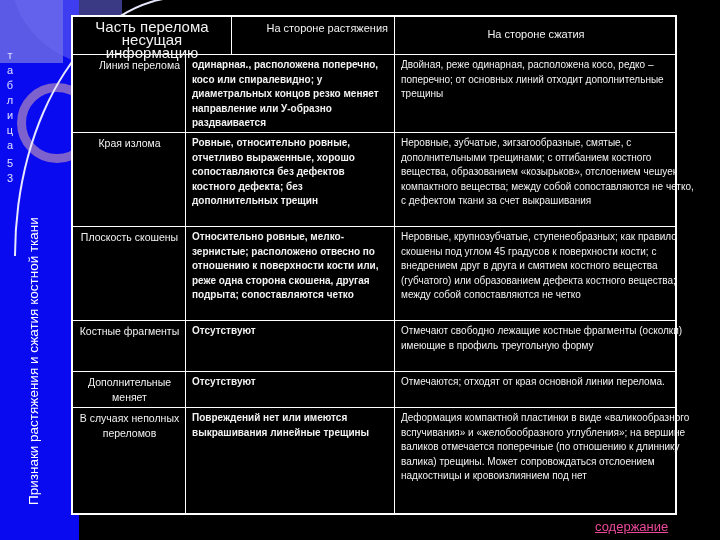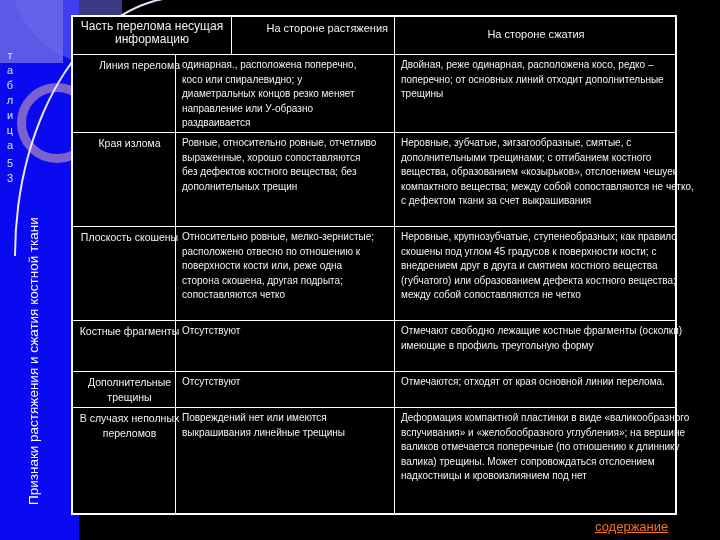--- a/index.html
+++ b/index.html
@@ -37,27 +37,27 @@
     width:340px;
   }
   .table-wrap {
     position:absolute; left:71px; top:15px; width:606px; height:500px;
     border:2px solid #fff; box-sizing:border-box; background:#000;
   }
   .row { position:absolute; left:0; right:0; border-bottom:1px solid #fff; box-sizing:border-box; }
   .cell { position:absolute; top:0; bottom:0; box-sizing:border-box; font-size:10px; line-height:14.5px; padding:3px 6px; color:#f2f2f2; }
   .cell.b { border-left:1px solid #fff; }
   .c1 { left:0; width:113px; text-align:center; font-size:10.5px; }
-  .c2 { left:102px; width:208px; }
+  .c2 { left:112px; width:208px;font-weight:bold; }
   .c3 { left:321px; width:312px; }
-  .hdr .h1 { left:0; width:158px; text-align:center; font-size:12px; line-height:13px; padding-top:3px; }
+  .hdr .h1 { left:0; width:158px; text-align:center; font-size:15px; line-height:13px; padding-top:3px; }
   .hdr .h2 { left:158px; width:163px; text-align:right; font-size:11px; padding-top:4px; }
   .hdr .h3 { left:321px; width:283px; text-align:center; font-size:11px; padding-top:10px; }
   .toc-link {
-    position:absolute; left:595px; top:519px; font-size:13px; color:#f97316;
+    position:absolute; left:595px; top:519px; font-size:13px; color:#ec4899;
     text-decoration:underline; cursor:pointer;
   }
 </style>
 </head>
 <body>
 
 <div class="blue-strip"></div>
 <div class="deco-square"></div>
 <div class="deco-lens"></div>
 <div class="deco-ring"></div>
@@ -86,38 +86,38 @@
   </div>
 
   <div class="row" style="top:38px;height:78px;">
     <div class="cell c1" style="text-align:right">Линия перелома</div>
     <div class="cell c2 b">одинарная., расположена поперечно, косо или спиралевидно; у диаметральных концов резко меняет направление или У-образно раздваивается</div>
     <div class="cell c3 b">Двойная, реже одинарная, расположена косо, редко – поперечно; от основных линий отходит дополнительные трещины</div>
   </div>
 
   <div class="row" style="top:116px;height:94px;">
     <div class="cell c1">Края излома</div>
-    <div class="cell c2 b">Ровные, относительно ровные, отчетливо выраженные, хорошо сопоставляются без дефектов костного вещества; без дополнительных трещин</div>
+    <div class="cell c2 b">Ровные, относительно ровные, отчетливо выраженные, хорошо сопоставляются без дефектов костного дефекта; без дополнительных трещин</div>
     <div class="cell c3 b">Неровные, зубчатые, зигзагообразные, смятые, с дополнительными трещинами; с отгибанием костного вещества, образованием «козырьков», отслоением чешуек компактного вещества; между собой сопоставляются не четко, с дефектом ткани за счет выкрашивания</div>
   </div>
 
   <div class="row" style="top:210px;height:94px;">
     <div class="cell c1">Плоскость скошены</div>
     <div class="cell c2 b">Относительно ровные, мелко-зернистые; расположено отвесно по отношению к поверхности кости или, реже одна сторона скошена, другая подрыта; сопоставляются четко</div>
     <div class="cell c3 b">Неровные, крупнозубчатые, ступенеобразных; как правило скошены под углом 45 градусов к поверхности кости; с внедрением друг в друга и смятием костного вещества (губчатого) или образованием дефекта костного вещества; между собой сопоставляются не четко</div>
   </div>
 
   <div class="row" style="top:304px;height:51px;">
     <div class="cell c1">Костные фрагменты</div>
     <div class="cell c2 b">Отсутствуют</div>
     <div class="cell c3 b">Отмечают свободно лежащие костные фрагменты (осколки) имеющие в профиль треугольную форму</div>
   </div>
 
   <div class="row" style="top:355px;height:36px;">
-    <div class="cell c1" style="padding:3px 2px">Дополнительные трещины</div>
+    <div class="cell c1" style="padding:3px 2px">Дополнительные меняет</div>
     <div class="cell c2 b">Отсутствуют</div>
     <div class="cell c3 b">Отмечаются; отходят от края основной линии перелома.</div>
   </div>
 
   <div class="row" style="top:391px;height:105px;border-bottom:none;">
     <div class="cell c1">В случаях неполных переломов</div>
     <div class="cell c2 b">Повреждений нет или имеются выкрашивания линейные трещины</div>
     <div class="cell c3 b">Деформация компактной пластинки в виде «валикообразного вспучивания» и «желобообразного углубления»; на вершине валиков отмечается поперечные (по отношению к длиннику валика) трещины. Может сопровождаться отслоением надкостницы и кровоизлиянием под нет</div>
   </div>
 </div>

